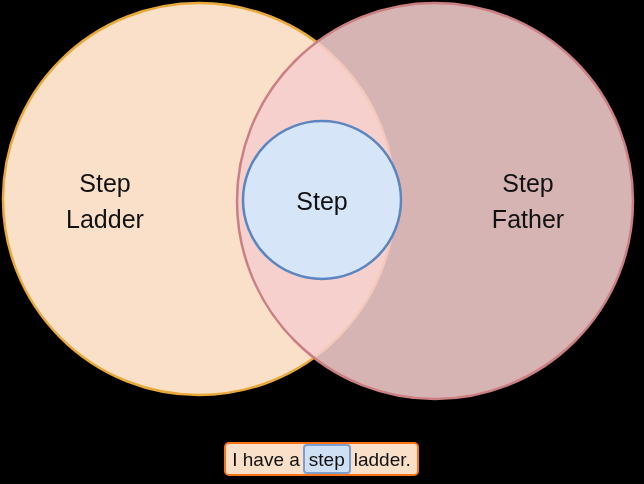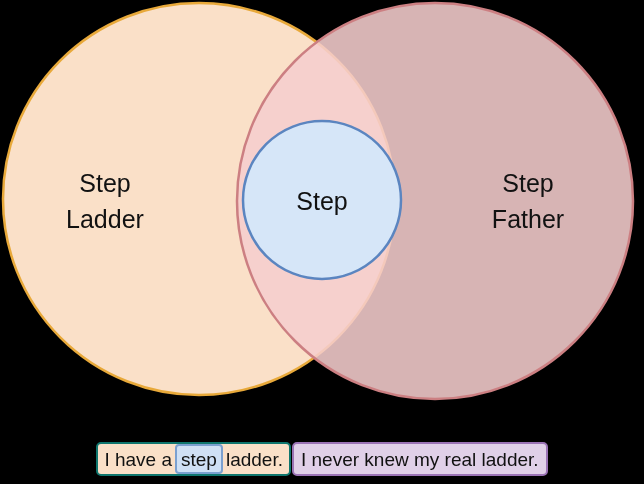--- a/index.html
+++ b/index.html
@@ -69,21 +69,21 @@
     box-sizing: border-box;
     font-size: 19px;
     line-height: 1;
     color: #111111;
     border-radius: 5px;
     white-space: nowrap;
     padding: 0 4px;
   }
   .caption-left {
     background: #fae0c8;
-    border: 2px solid #0f766e;
+    border: 2px solid #f97316;
     margin-right: 1px;
   }
   .caption-right {
     background: #e0d0e8;
     border: 2px solid #9b73b5;
     padding: 0 7px;
   }
   .token-plain {
     padding: 0 2px;
   }
@@ -124,19 +124,16 @@
   </div>
 
   <div class="caption-strip">
 
     <div class="caption-box caption-left">
       <span class="token-plain">I have a</span>
       <span class="token-highlight">step</span>
       <span class="token-plain">ladder.</span>
     </div>
 
-    <div class="caption-box caption-right">
-      <span>I never knew my real ladder.</span>
-    </div>
 
   </div>
 
 </div>
 
 </body></html>

